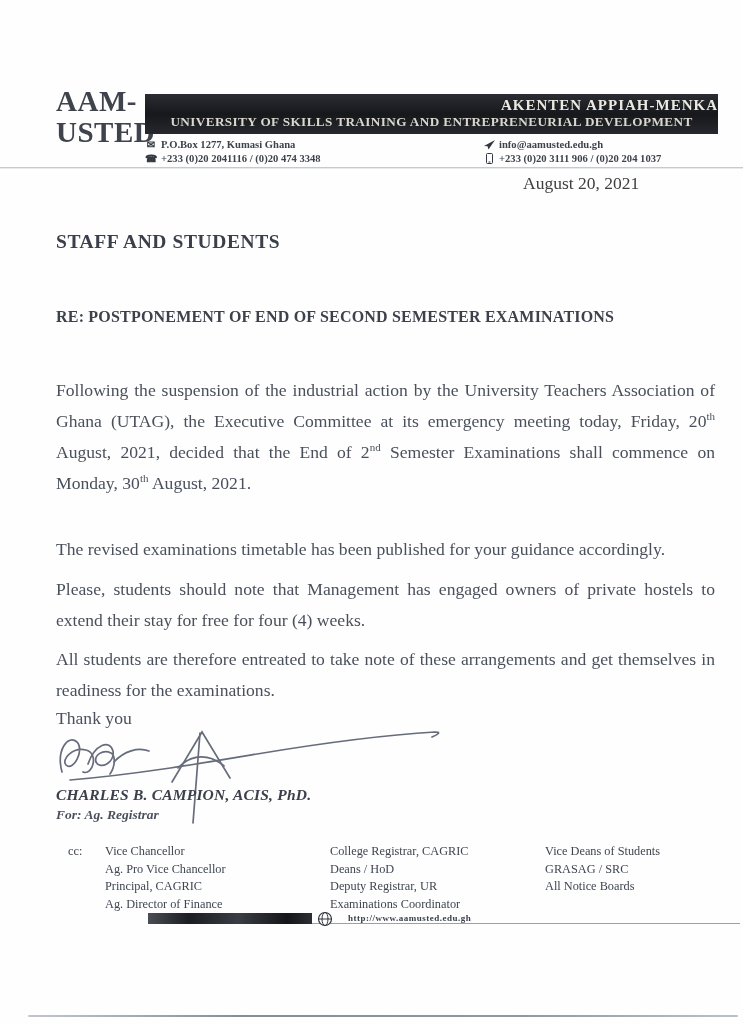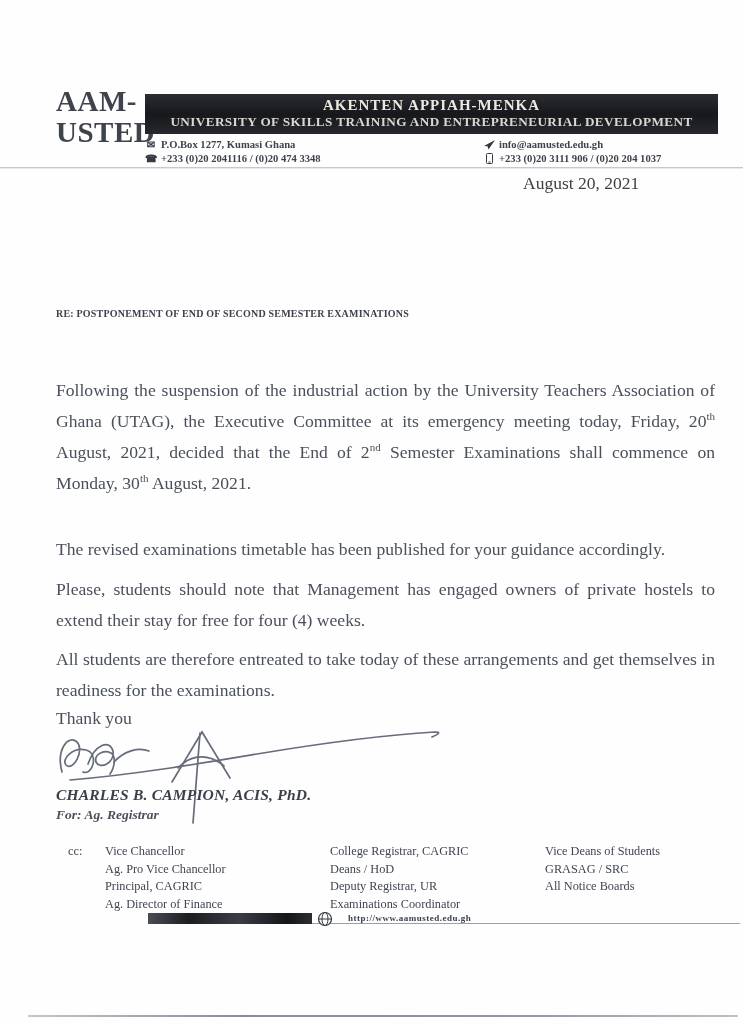--- a/index.html
+++ b/index.html
@@ -15,21 +15,21 @@
   .logo{
     position:absolute;left:56px;top:86px;width:92px;
     font-weight:bold;font-size:29px;line-height:31px;
     letter-spacing:0.5px;color:#3f434c;
   }
   .banner{
     position:absolute;left:145px;top:94px;width:573px;height:40px;
     background:linear-gradient(180deg,#2b2d33 0%,#17181c 50%,#26282d 100%);
     text-align:center;color:#ebe9e1;
   }
-  .banner-line1{font-size:15px;font-weight:bold;letter-spacing:1px;padding-top:3px;}
+  .banner-line1{font-size:15px;font-weight:bold;letter-spacing:1px;padding-top:3px;text-align:right;}
   .banner-line2{font-size:13.2px;font-weight:bold;letter-spacing:0.4px;color:#d9d7cf;}
   .contacts{
     position:absolute;left:145px;top:138px;width:573px;
     display:flex;font-size:10.6px;font-weight:bold;color:#3d424b;
   }
   .contact-col{width:338px;}
   .contact-col.right{width:235px;}
   .contact-line{display:flex;align-items:center;gap:4px;line-height:13.5px;white-space:nowrap;}
   .cicon{display:inline-block;width:12px;text-align:center;font-size:10px;color:#33373f;}
   .cicon svg{display:block;margin:0 auto;}
@@ -38,21 +38,21 @@
     background:#c6cad0;box-shadow:0 1px 0 #e8eaec;
   }
   
   .date{position:absolute;left:523px;top:173px;font-size:17.5px;color:#404040;}
   .recipient{
     position:absolute;left:56px;top:231px;
     font-size:19.5px;font-weight:bold;letter-spacing:0.6px;color:#3a3f49;
   }
   .subject{
     position:absolute;left:56px;top:308px;
-    font-size:10px;font-weight:bold;letter-spacing:0.2px;color:#3c414b;
+    font-size:16px;font-weight:bold;letter-spacing:0.2px;color:#3c414b;
   }
   .para{
     position:absolute;left:56px;width:659px;
     font-size:17.6px;line-height:31px;text-align:justify;color:#4a505b;
   }
   .para sup{font-size:11px;line-height:0;vertical-align:super;}
   .p1{top:375px;}
   .p2{top:506px;margin-top:28px;}
   .p3{top:574px;}
   .p4{top:644px;}
@@ -135,30 +135,31 @@
         </span>
         <span>+233 (0)20 3111 906 / (0)20 204 1037</span>
       </div>
     </div>
   </div>
 
   <div class="header-rule"></div>
 
   <div class="date">August 20, 2021</div>
 
+  <div class="recipient">STAFF AND STUDENTS</div>
 
   <div class="subject">RE: POSTPONEMENT OF END OF SECOND SEMESTER EXAMINATIONS</div>
 
   <div class="para p1"><span>Following the suspension of the industrial action by the University Teachers Association of Ghana (UTAG), the Executive Committee at its emergency meeting today, Friday, 20</span><sup>th</sup><span> August, 2021, decided that the End of 2</span><sup>nd</sup><span> Semester Examinations shall commence on Monday, 30</span><sup>th</sup><span> August, 2021.</span></div>
 
   <div class="para p2">The revised examinations timetable has been published for your guidance accordingly.</div>
 
   <div class="para p3">Please, students should note that Management has engaged owners of private hostels to extend their stay for free for four (4) weeks.</div>
 
-  <div class="para p4">All students are therefore entreated to take today of these arrangements and get themselves in readiness for the examinations.</div>
+  <div class="para p4">All students are therefore entreated to take note of these arrangements and get themselves in readiness for the examinations.</div>
 
   <div class="closing">Thank you</div>
 
   <svg class="signature-svg" viewBox="0 0 400 110">
     <g fill="none" stroke="#5a6070" stroke-width="1.7" stroke-linecap="round" opacity="0.92">
       <path d="M10,52 C4,30 16,14 25,22 C33,30 21,52 14,45 C9,39 21,27 34,30 C47,33 41,56 31,52"></path>
       <path d="M36,44 C43,24 58,19 61,31 C63,43 48,50 44,42 C42,35 51,29 59,33 C64,36 63,47 58,54"></path>
       <path d="M62,42 C72,31 86,27 97,31"></path>
       <path d="M120,62 L150,12 L178,58"></path>
       <path d="M126,48 C140,33 158,34 172,46"></path>

